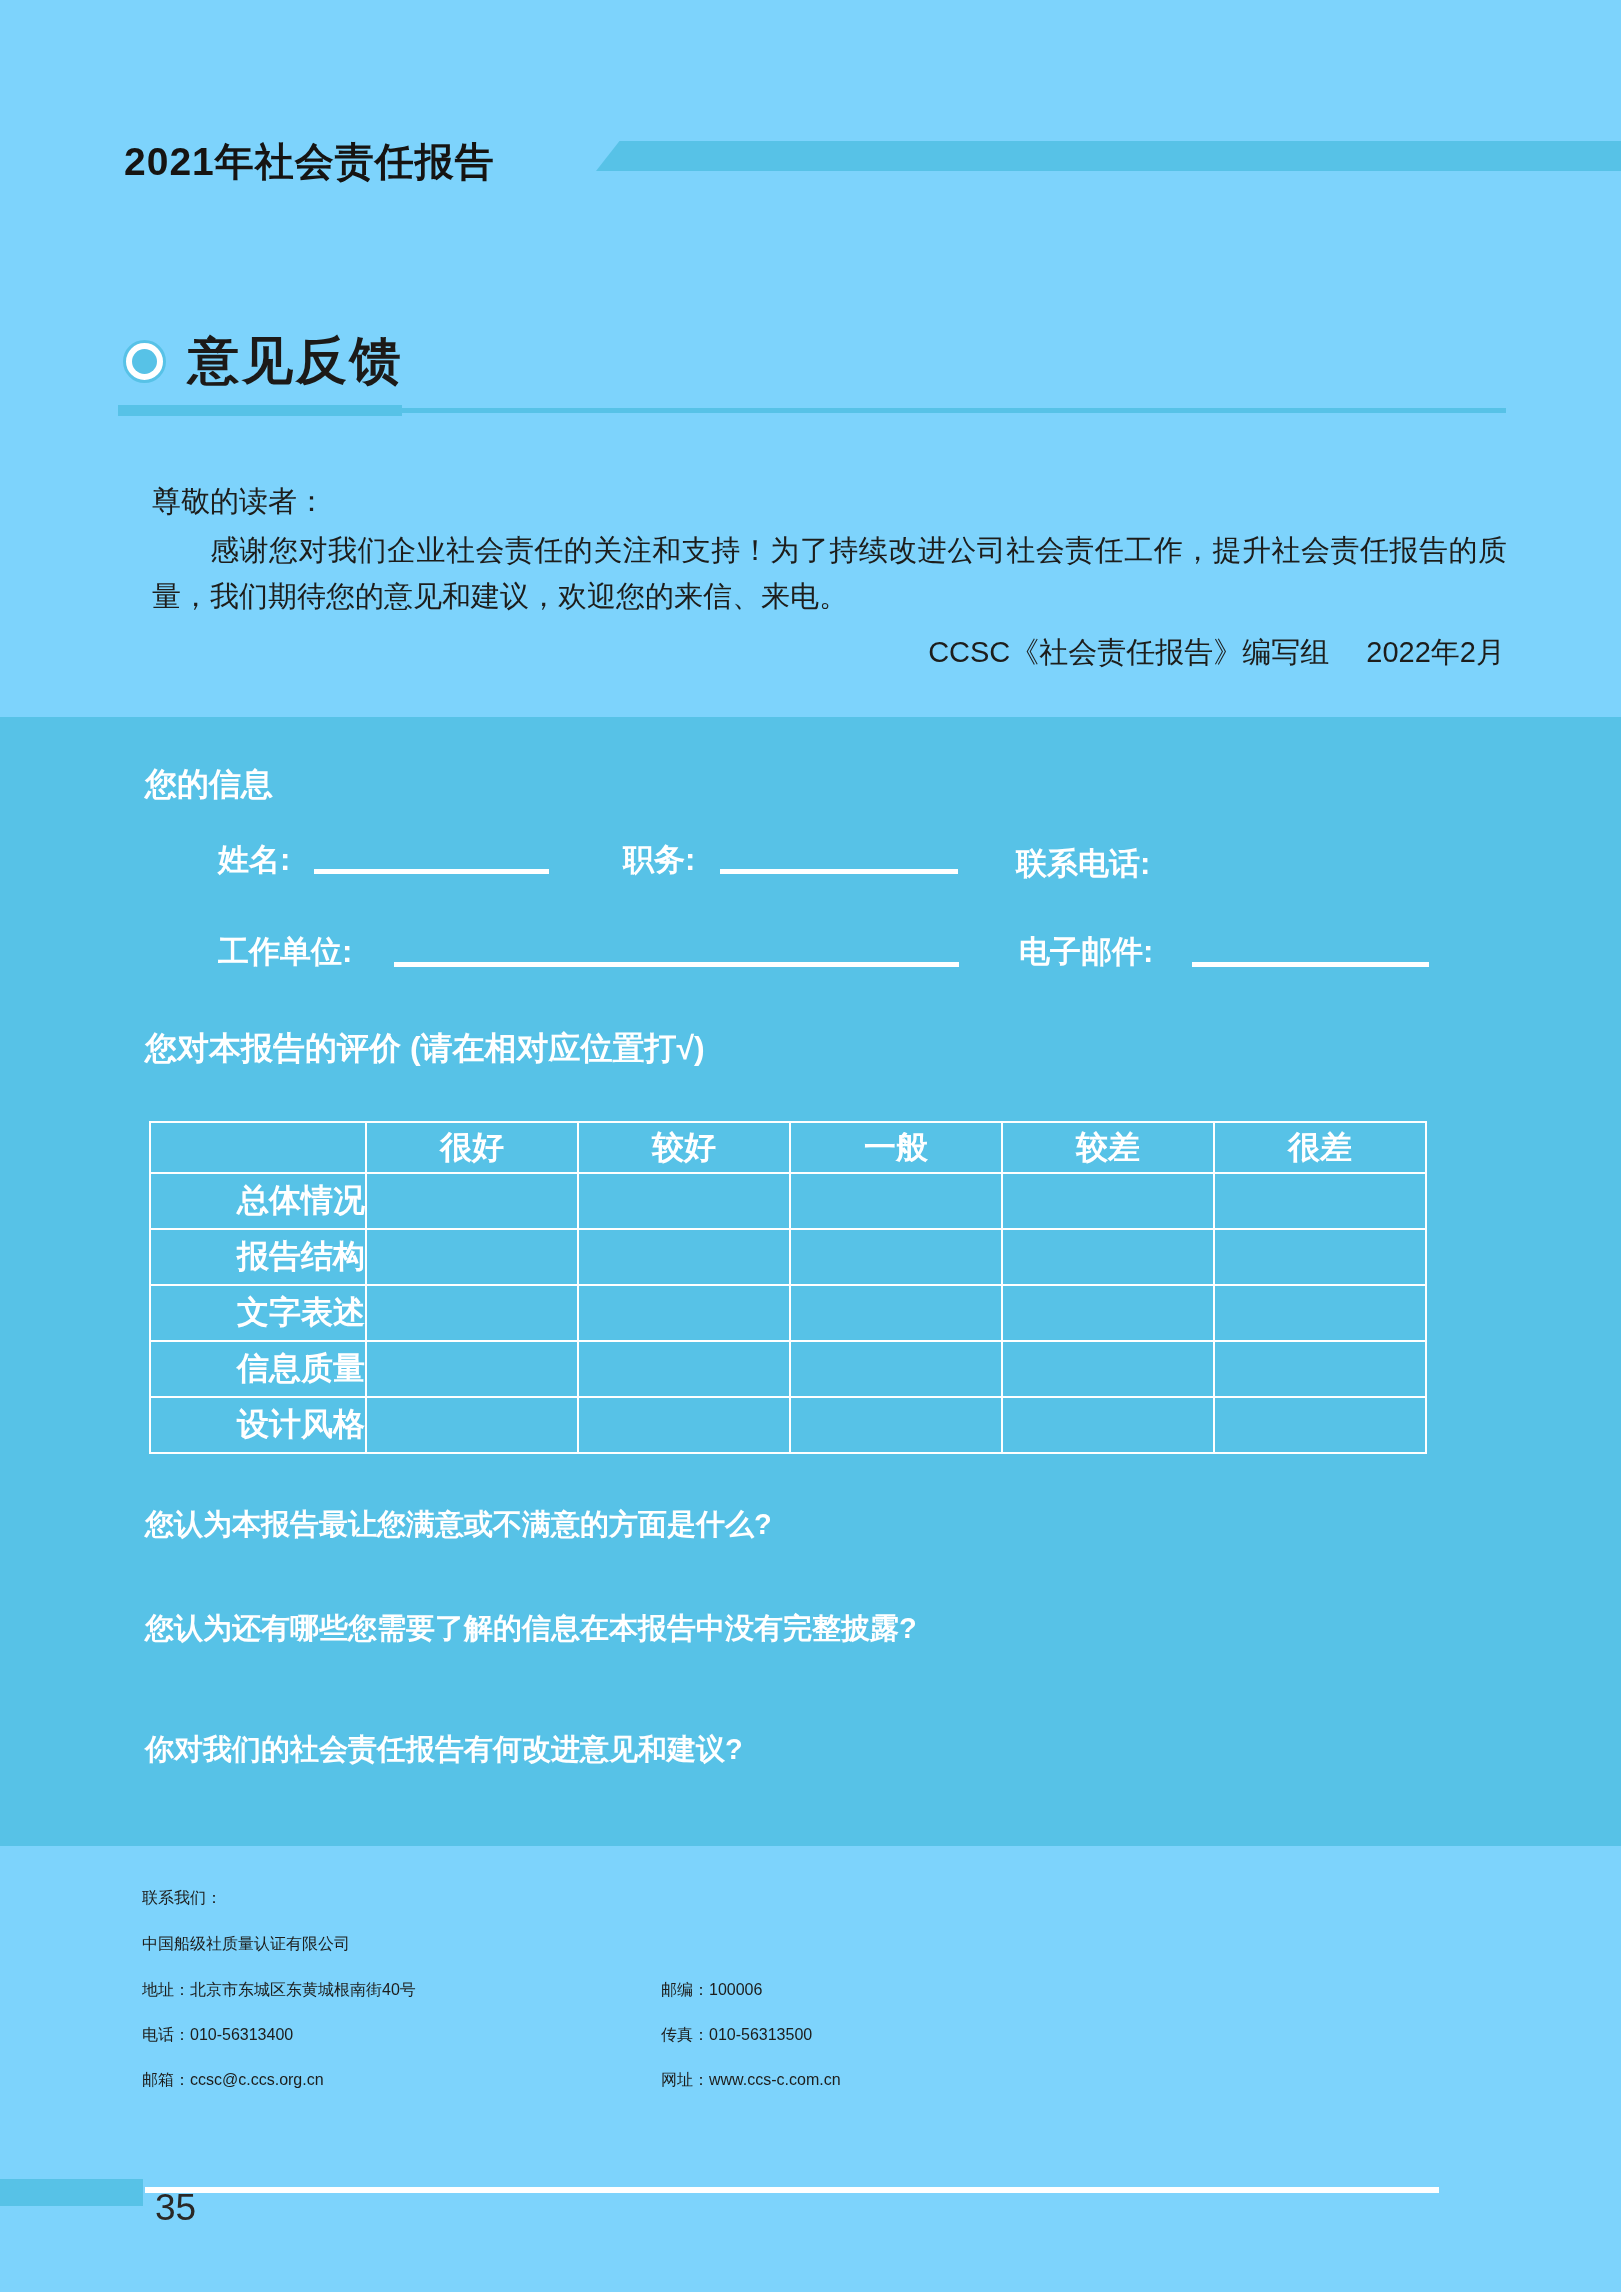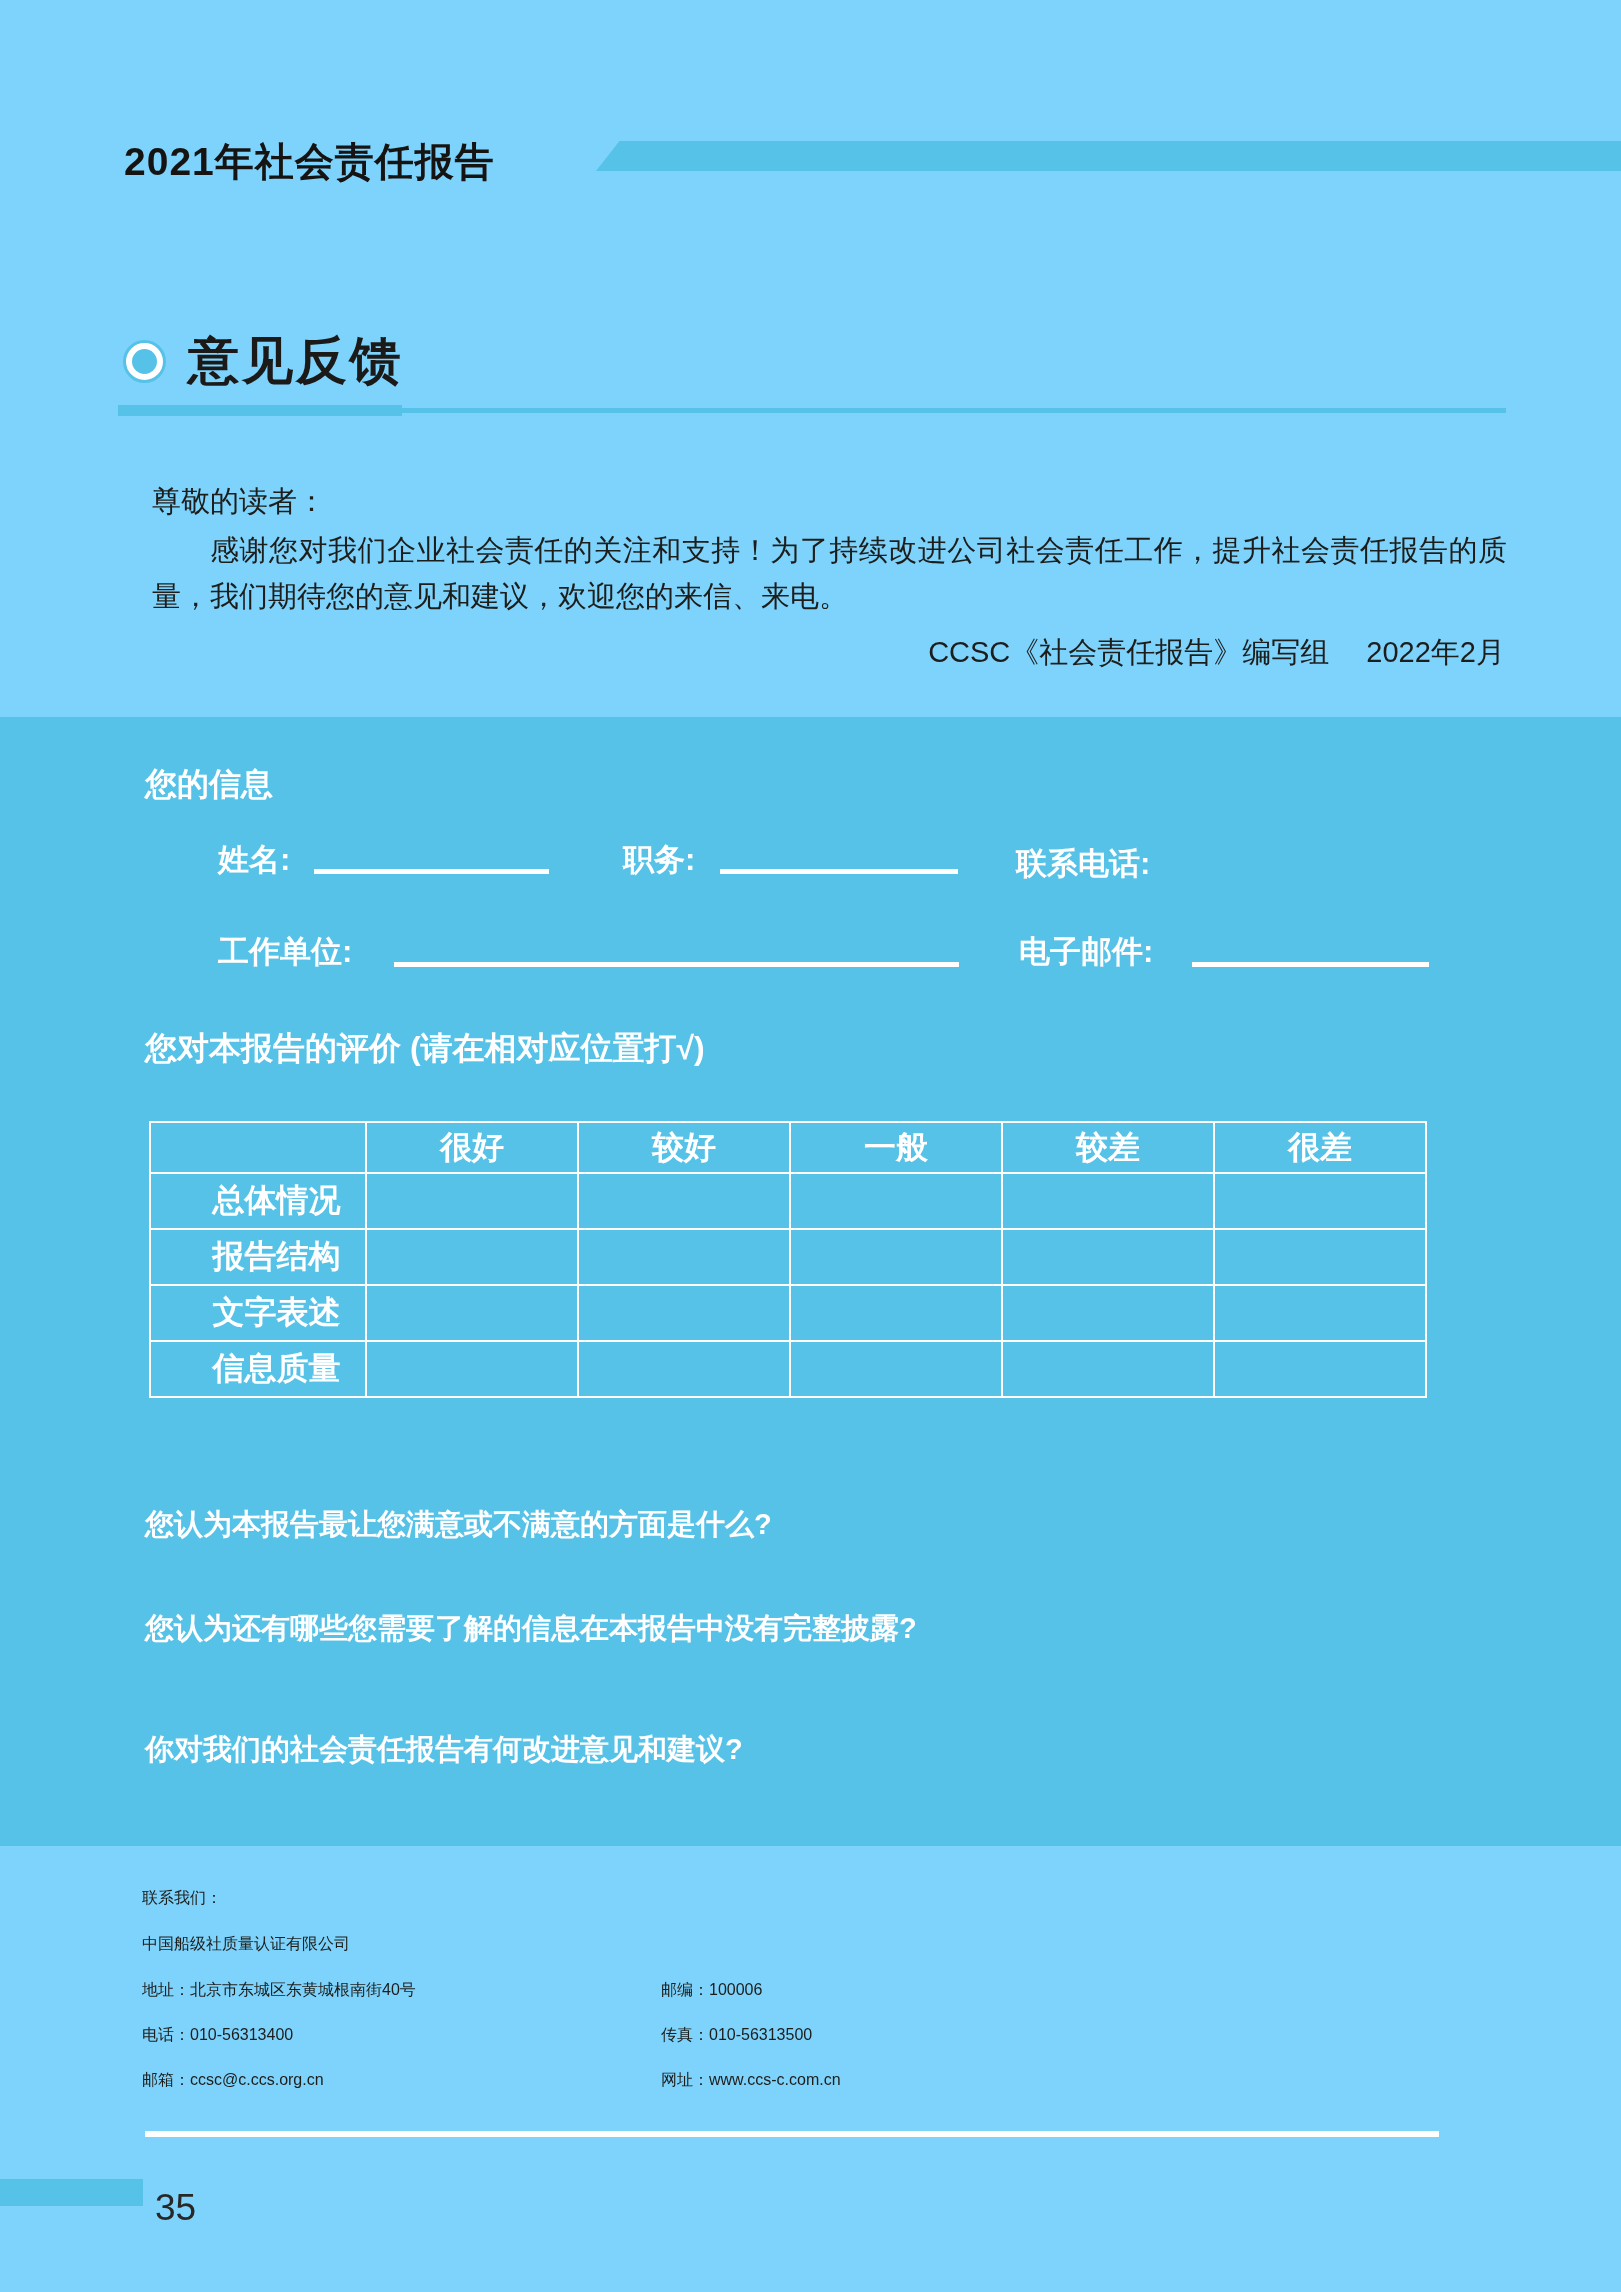--- a/index.html
+++ b/index.html
@@ -60,21 +60,21 @@
   
   .rating-table {
     position:absolute; left:149px; top:404px; width:1274px;
     border-collapse:collapse; table-layout:fixed;
   }
   .rating-table td {
     border:2.9px solid #ffffff; font-size:32px; font-weight:600;
     padding:0; height:54px; text-align:center; vertical-align:middle;
   }
   .rating-table tr.hdr td { height:49px; }
-  .rating-table td.rowlab { text-align:center; padding-left:37px;margin-left:36px; }
+  .rating-table td.rowlab { text-align:right; padding-left:37px;margin-left:36px; }
   .heavy-line { position:absolute; left:-3.9px; top:733px; width:1294px; height:5.9px; background:#ffffff; }
 
   .question { position:absolute; font-size:29px; font-weight:600; white-space:nowrap; }
 
   
   .contact-line { position:absolute; font-size:16px; font-weight:400; color:#1d1d1b; white-space:nowrap; }
 
   
   .footer-bar { left:0; top:2179px; width:143px; height:26.5px; background:#57C2E7; }
   .page-number { left:155px; top:2166px; font-size:37px; font-weight:500; color:#2a2826;margin-top:21px; }
@@ -152,20 +152,28 @@
       <tr>
         <td class="rowlab">文字表述</td>
         <td></td>
         <td></td>
         <td></td>
         <td></td>
         <td></td>
       </tr>
       <tr>
         <td class="rowlab">信息质量</td>
+        <td></td>
+        <td></td>
+        <td></td>
+        <td></td>
+        <td></td>
+      </tr>
+      <tr>
+        <td class="rowlab">设计风格</td>
         <td></td>
         <td></td>
         <td></td>
         <td></td>
         <td></td>
       </tr>
       </tbody>
         <caption style="caption-side:bottom; position:relative;">
         <span class="heavy-line"></span>
       </caption>

